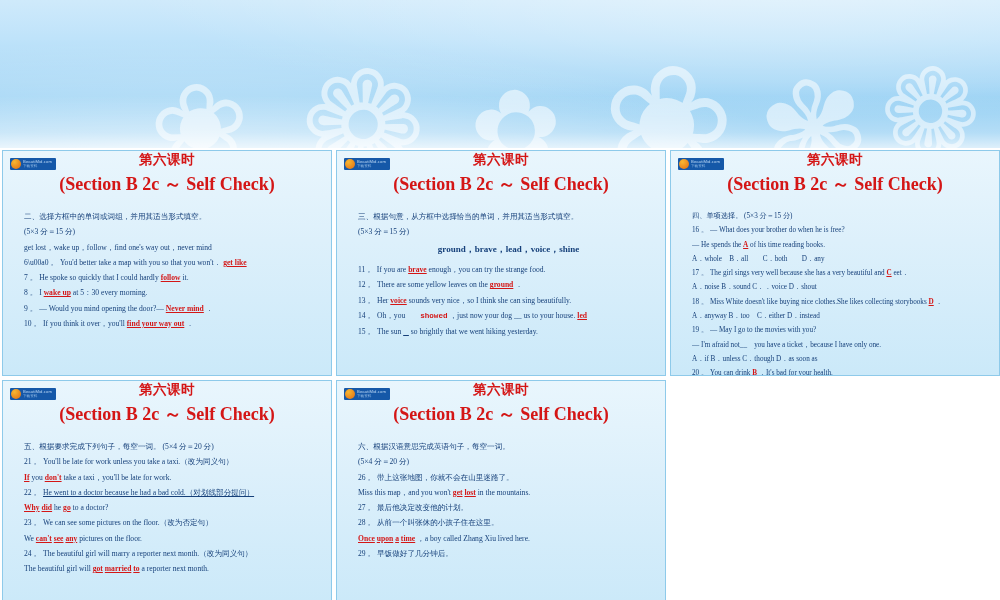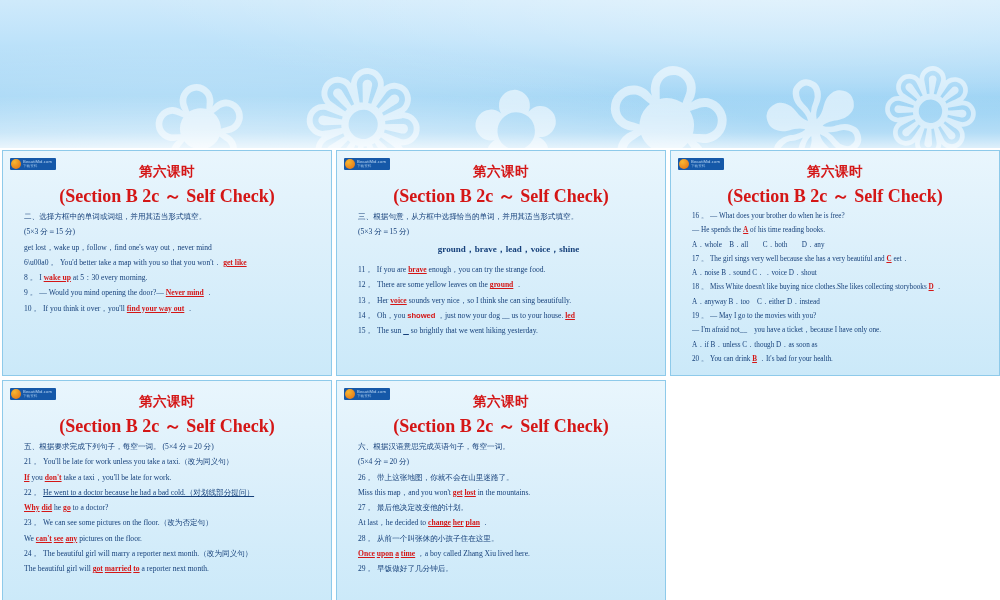--- a/index.html
+++ b/index.html
@@ -74,38 +74,38 @@
     white-space:nowrap;
   }
   .logo .lt2 { position:absolute; left:13px; top:6px; font-size:3.6px; color:#8fb9e4; white-space:nowrap; }
 
   .s-title {
     text-align:center; color:#d41616;
     font-family:"Liberation Serif", serif;
     font-weight:bold;
     white-space:nowrap;
   }
-  .s-title .l1 { font-size:13.5px; padding-top:12px; letter-spacing:.5px;}
+  .s-title .l1 { font-size:13.5px; letter-spacing:.5px;}
   .s-title .l2 { font-size:18px; padding-top:3px; }
 
   .body {
     position:absolute; left:21px; right:6px; top:60px;
     color:#16407a;
     font-family:"Liberation Serif", serif;
     font-size:7.6px;
     line-height:1.55;
   }
   .body.tight { font-size:7.2px; line-height:1.5; }
   .body p { margin:0 0 3.5px 0; }
   .ul { text-decoration:underline;text-align:center; }
   .ans {
     color:#d41616; font-weight:bold; text-decoration:underline;
     font-family:"Liberation Serif", serif;
   }
-  .ansn { color:#d41616; font-weight:bold; font-family:Liberation Sans, sans-serif; }
+  .ansn { color:#d41616; font-weight:bold; font-family:Liberation Mono, monospace;margin-left:13px; }
   .blank-line { text-decoration:underline; color:#16407a; }
   .wordbank {
     text-align:center; color:#16407a; font-weight:bold;
     font-size:9px; margin:5px 0 7px 0;
     font-family:"Liberation Serif", serif;
   }
   .opts { margin-top:1px; }
 </style>
 </head>
 <body>
@@ -136,20 +136,27 @@
       <p>二、选择方框中的单词或词组，并用其适当形式填空。</p>
       <p>(5×3 分＝15 分)</p>
       <p>get lost，wake up，follow，find one's way out，never mind</p>
       <p>
         <span>6</span>\u00a0
         <span>。</span>
         <span>You'd better take a map with you so that you won't．</span>
         <span class="ans">get like</span>
       </p>
       <p>
+        <span>7</span>
+        <span>。</span>
+        <span>He spoke so quickly that I could hardly</span>
+        <span class="ans">follow</span>
+        <span>it.</span>
+      </p>
+      <p>
         <span>8</span>
         <span>。</span>
         <span>I</span>
         <span class="ans">wake up</span>
         <span>at 5：30 every morning.</span>
       </p>
       <p>
         <span>9</span>
         <span>。</span>
         <span>— Would you mind opening the door?—</span>
@@ -224,20 +231,24 @@
       <div class="dot"></div>
       <div class="lt">BeautiMid.com</div>
       <div class="lt2">下载资料</div>
     </div>
     <div class="s-title">
       <div class="l1">第六课时</div>
       <div class="l2">(Section B 2c ～ Self Check)</div>
     </div>
     <div class="body tight">
       <p>
+        <span>四、单项选择。</span>
+        <span>(5×3 分＝15 分)</span>
+      </p>
+      <p>
         <span>16</span>
         <span>。</span>
         <span>— What does your brother do when he is free?</span>
       </p>
       <p>
         <span>— He spends the</span>
         <span class="ans">A</span>
         <span>of his time reading books.</span>
       </p>
       <p class="opts">A．whole　B．all　　C．both　　D．any</p>
@@ -363,27 +374,20 @@
         <span class="ans">get</span>
         <span class="ans">lost</span>
         <span>in the mountains.</span>
       </p>
       <p>
         <span>27</span>
         <span>。</span>
         <span>最后他决定改变他的计划。</span>
       </p>
       <p>
-        <span>At last，he decided to</span>
-        <span class="ans">change</span>
-        <span class="ans">her</span>
-        <span class="ans">plan</span>
-        <span>．</span>
-      </p>
-      <p>
         <span>28</span>
         <span>。</span>
         <span>从前一个叫张休的小孩子住在这里。</span>
       </p>
       <p>
         <span class="ans">Once</span>
         <span class="ans">upon</span>
         <span class="ans">a</span>
         <span class="ans">time</span>
         <span>，a boy called Zhang Xiu lived here.</span>

